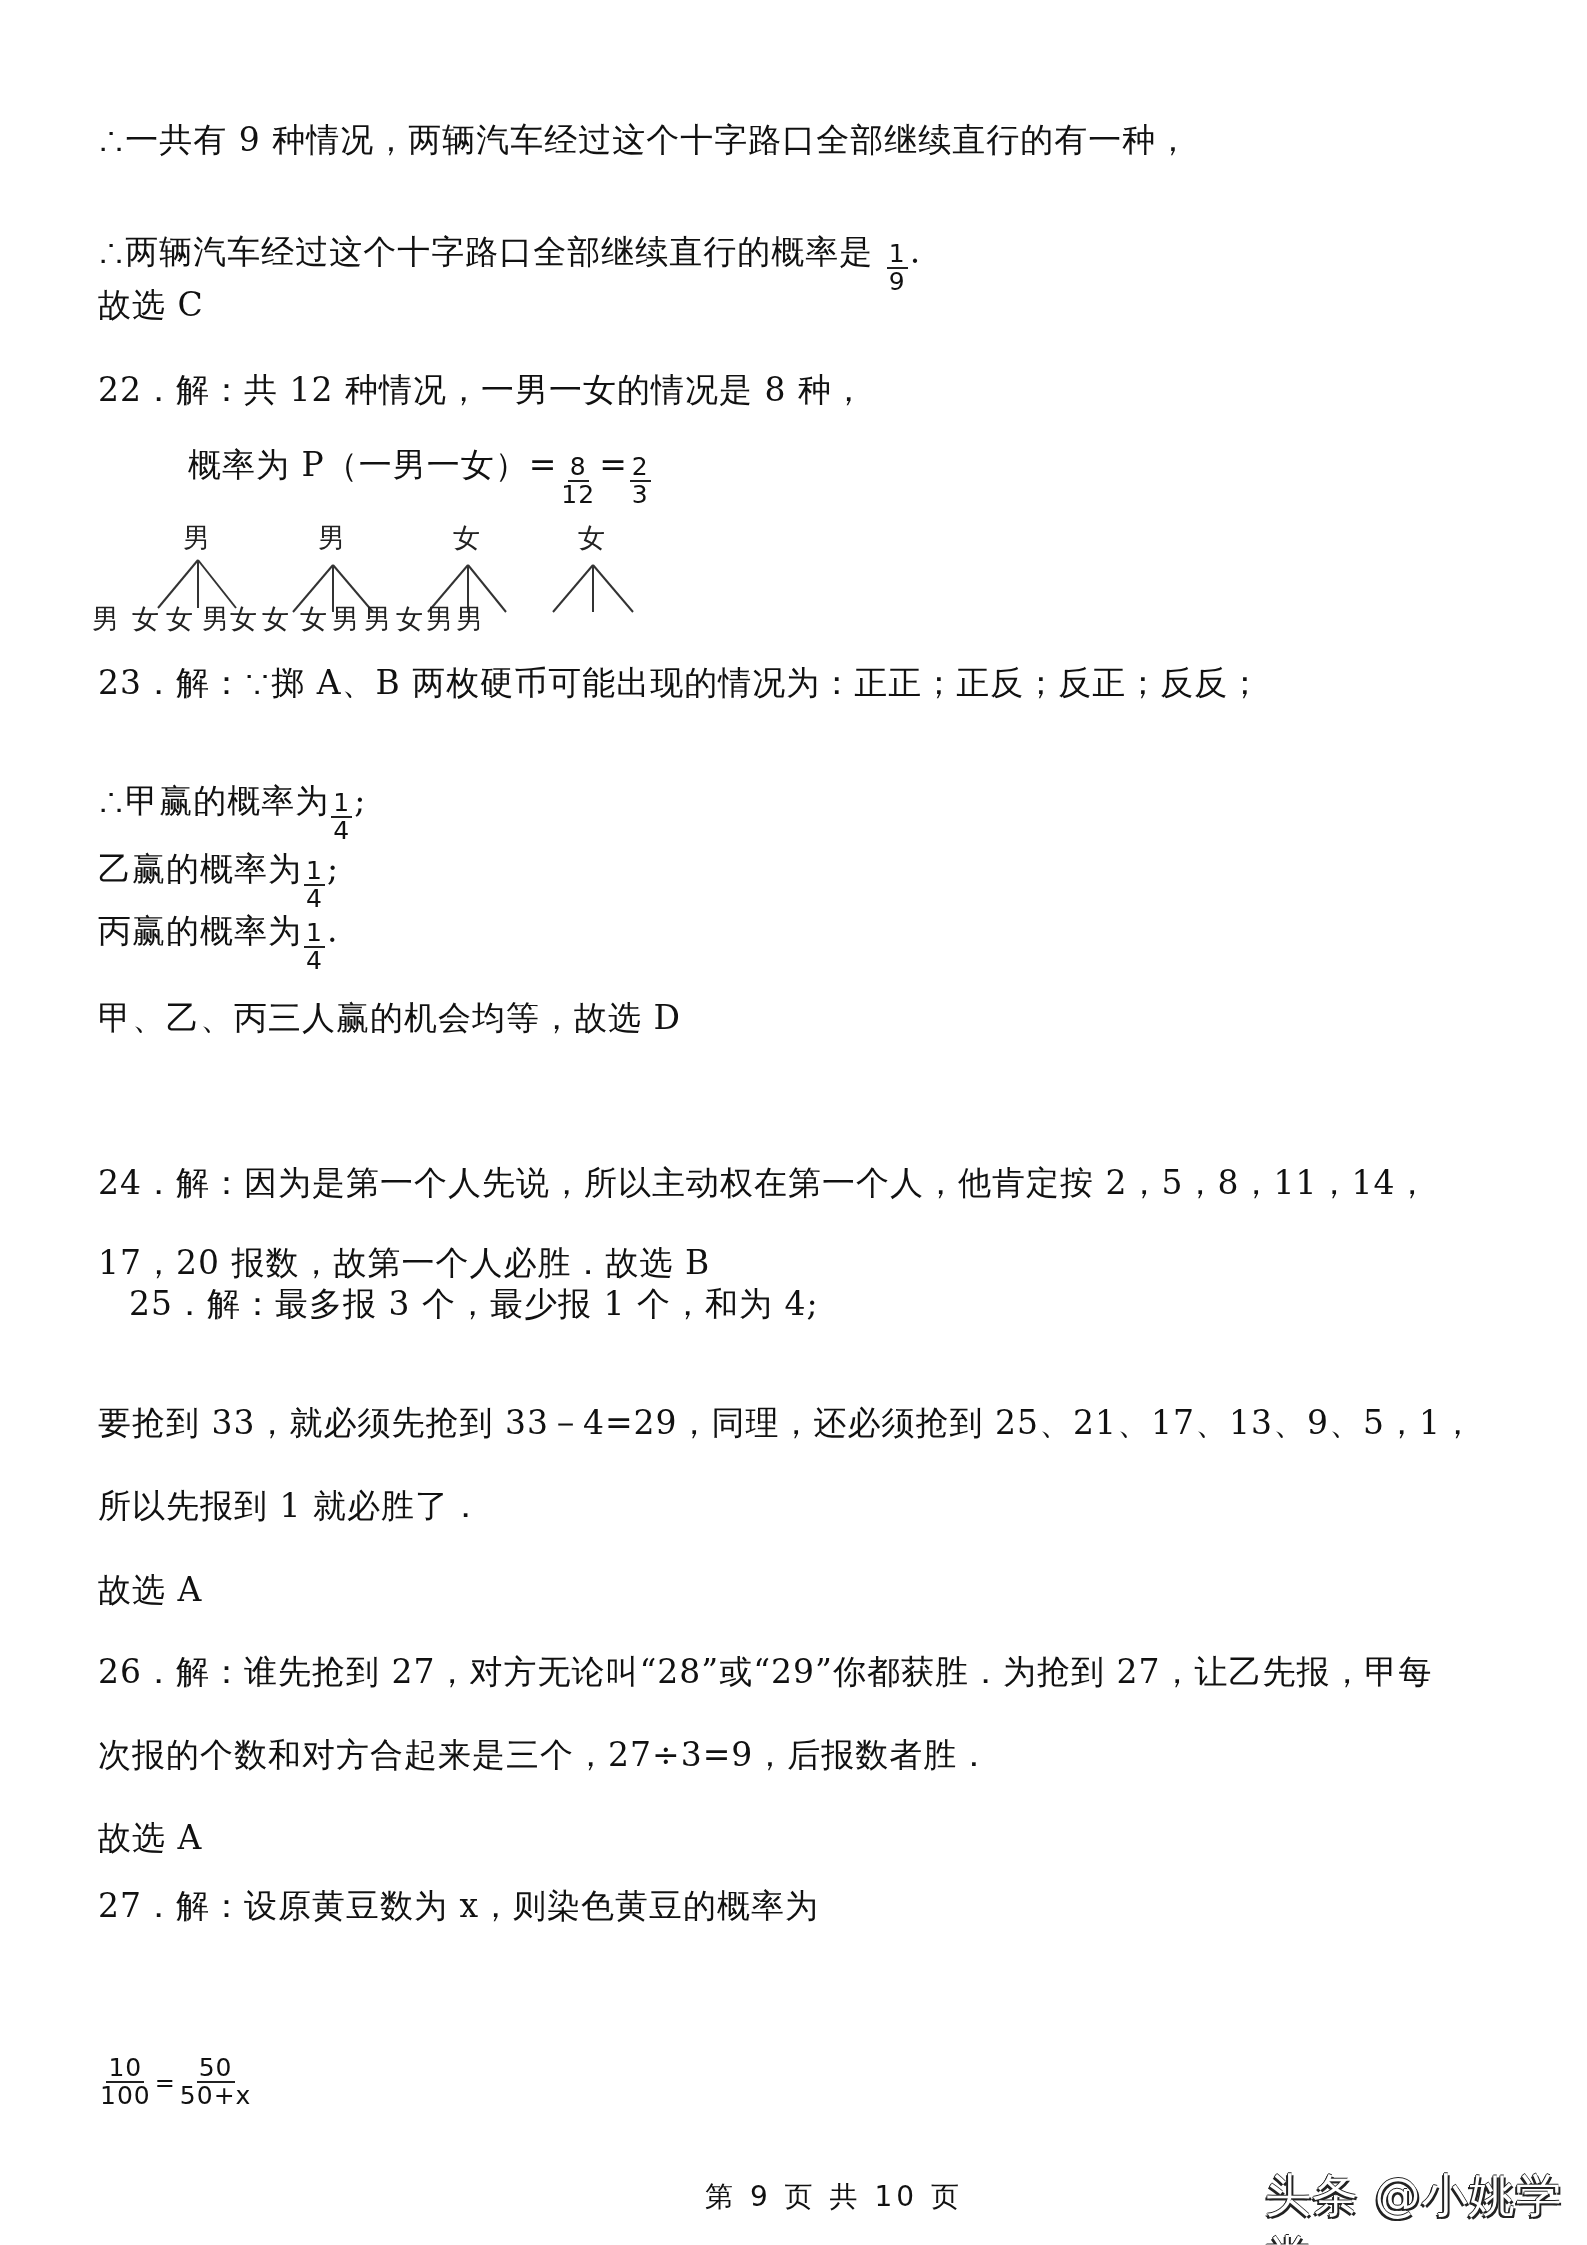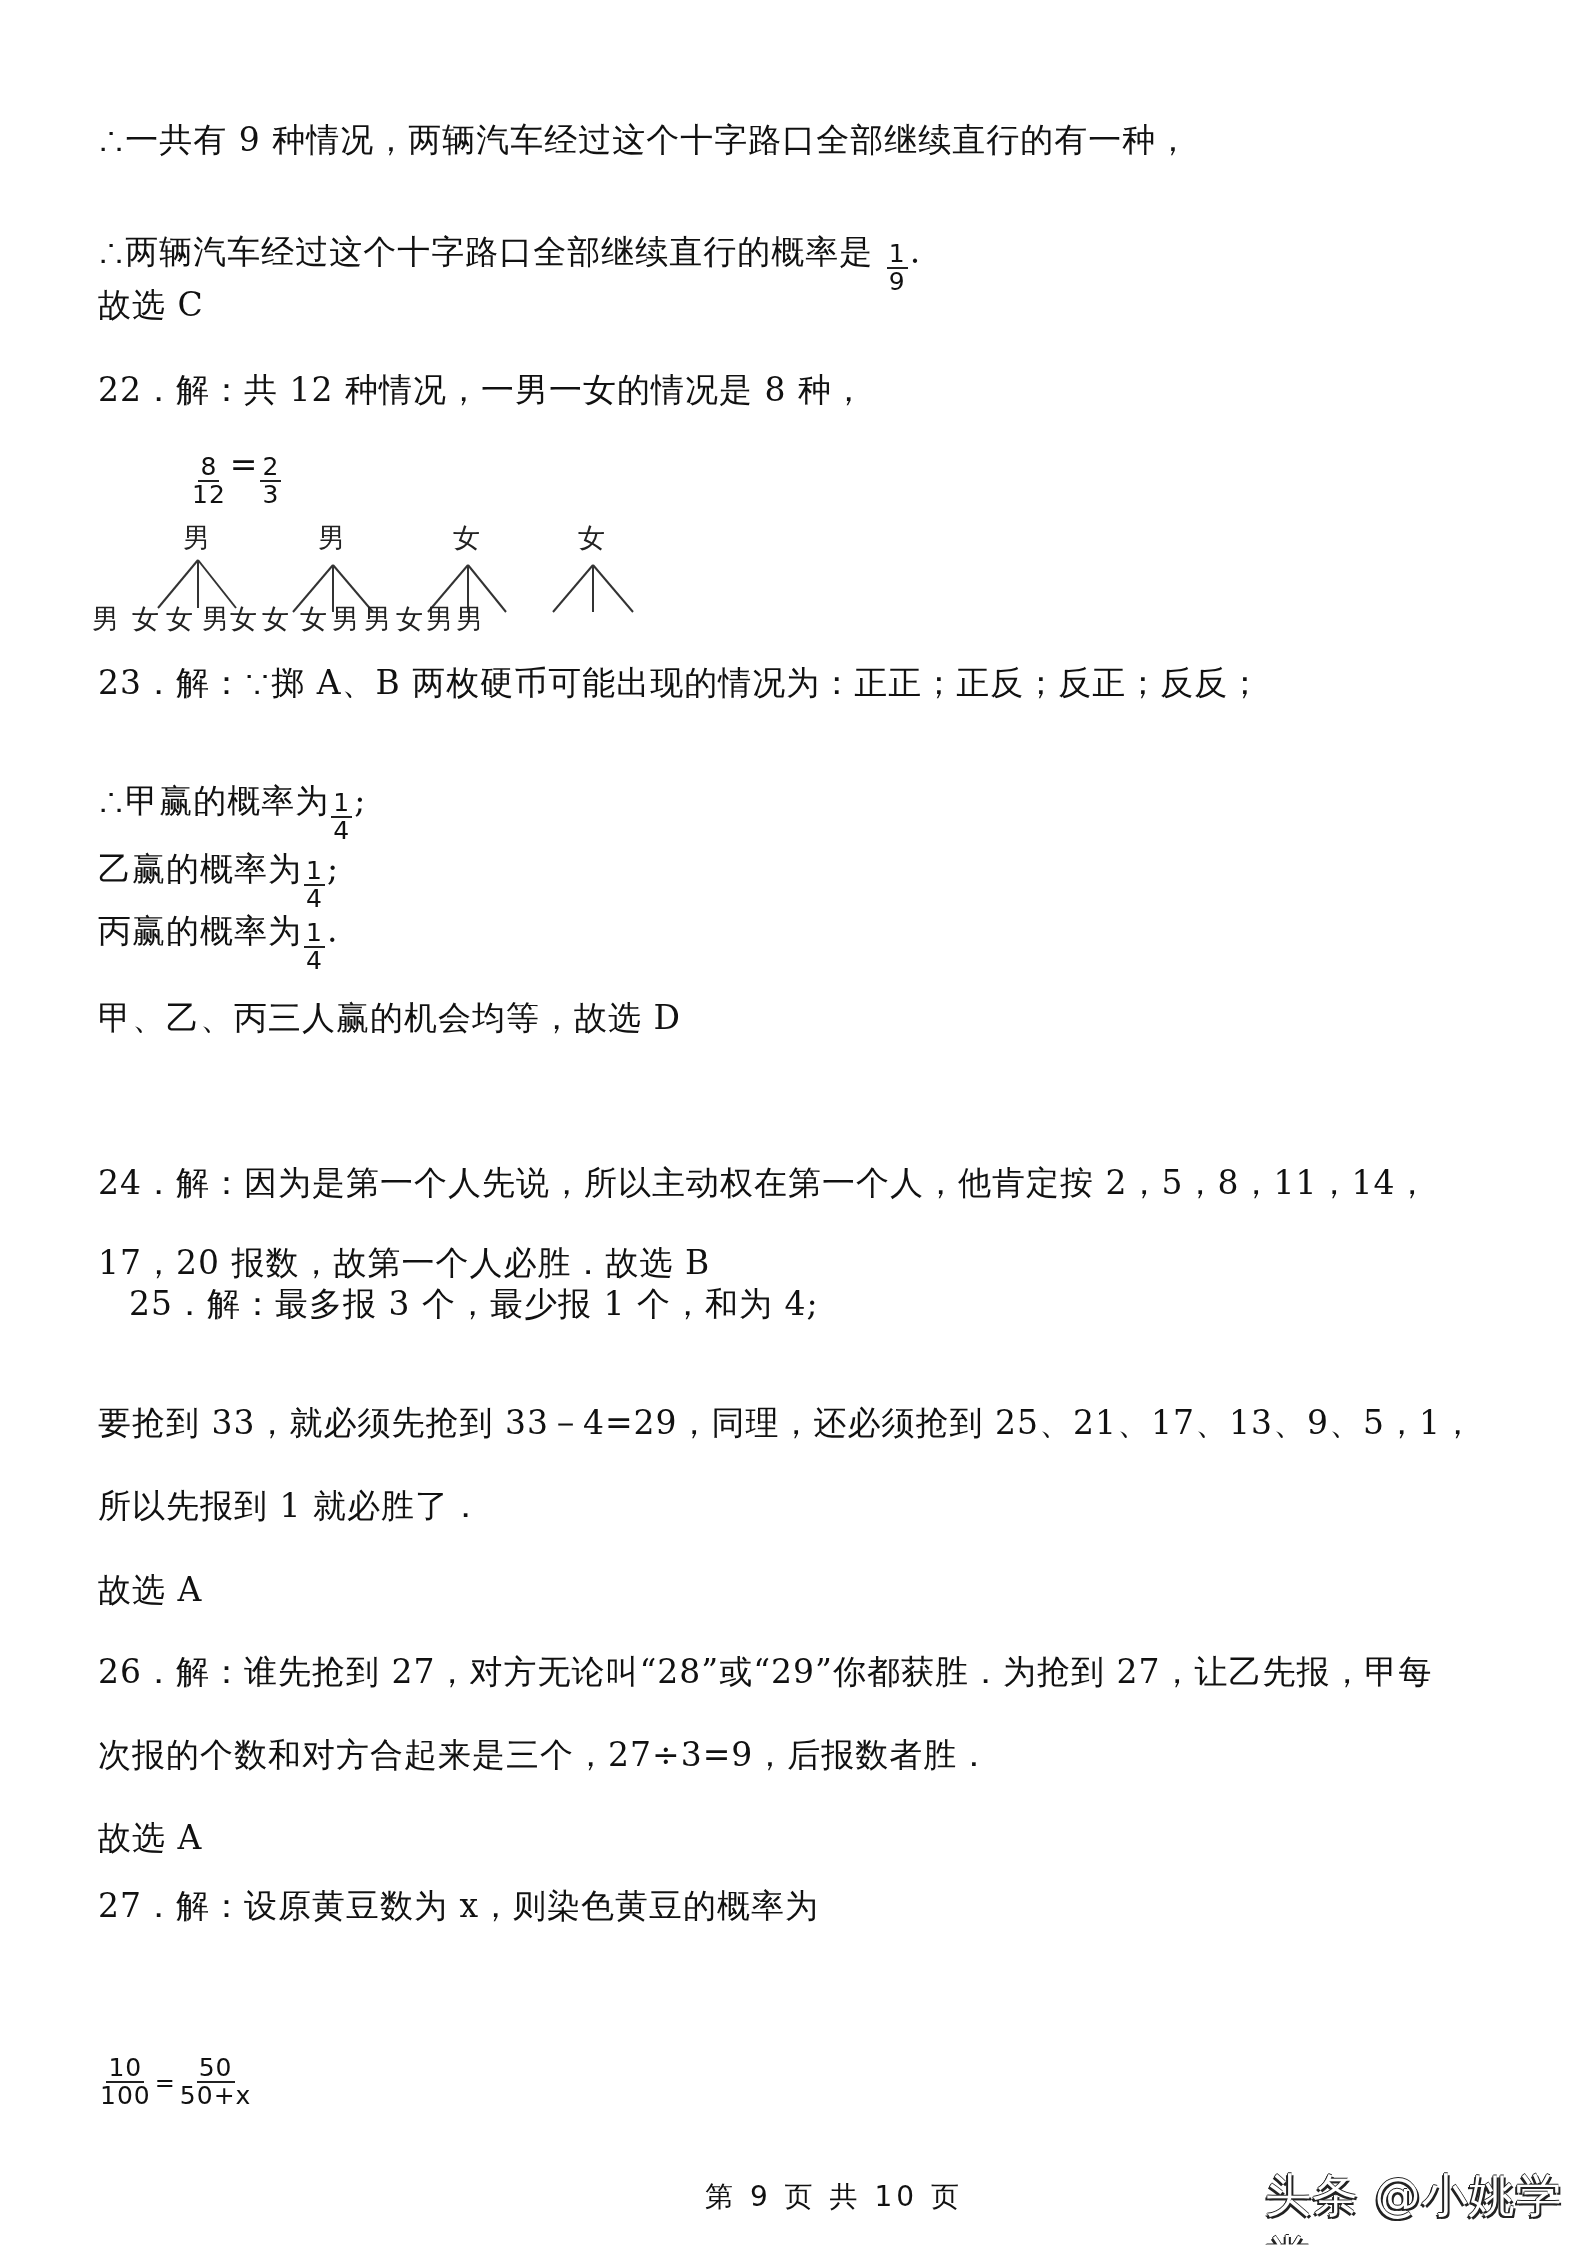--- a/index.html
+++ b/index.html
@@ -45,21 +45,21 @@
   <span>∴两辆汽车经过这个十字路口全部继续直行的概率是</span>
   <span class="frac">
     <span class="num">1</span>
     <span class="den">9</span>
   </span><span>.</span>
 </div>
 <div class="line" style="top:285px;">故选 C</div>
 
 <div class="line" style="top:370px;">22．解：共 12 种情况，一男一女的情况是 8 种，</div>
 <div class="line" style="top:440px; left:188px;">
-  <span class="frac">
+  <span>概率为 P（一男一女）=</span><span class="frac">
     <span class="num">8</span>
     <span class="den">12</span>
   </span><span>=</span><span class="frac">
     <span class="num">2</span>
     <span class="den">3</span>
   </span>
 </div>
 
 <div class="tree">
   <svg width="560" height="116">

